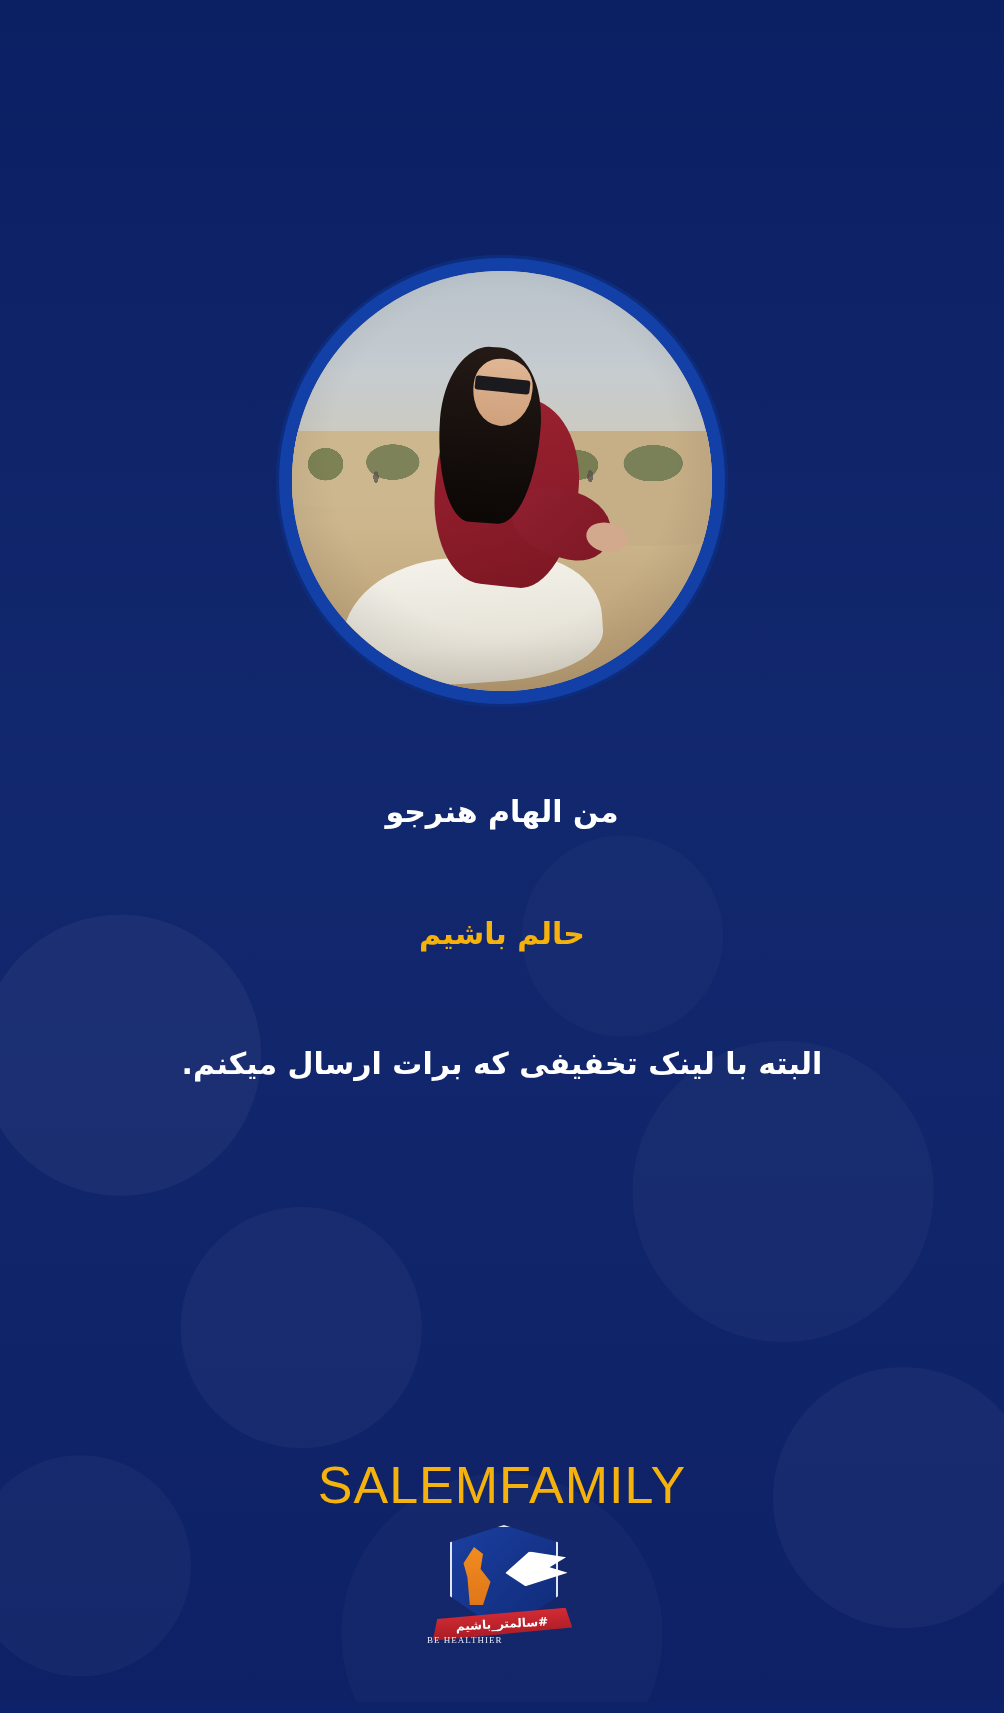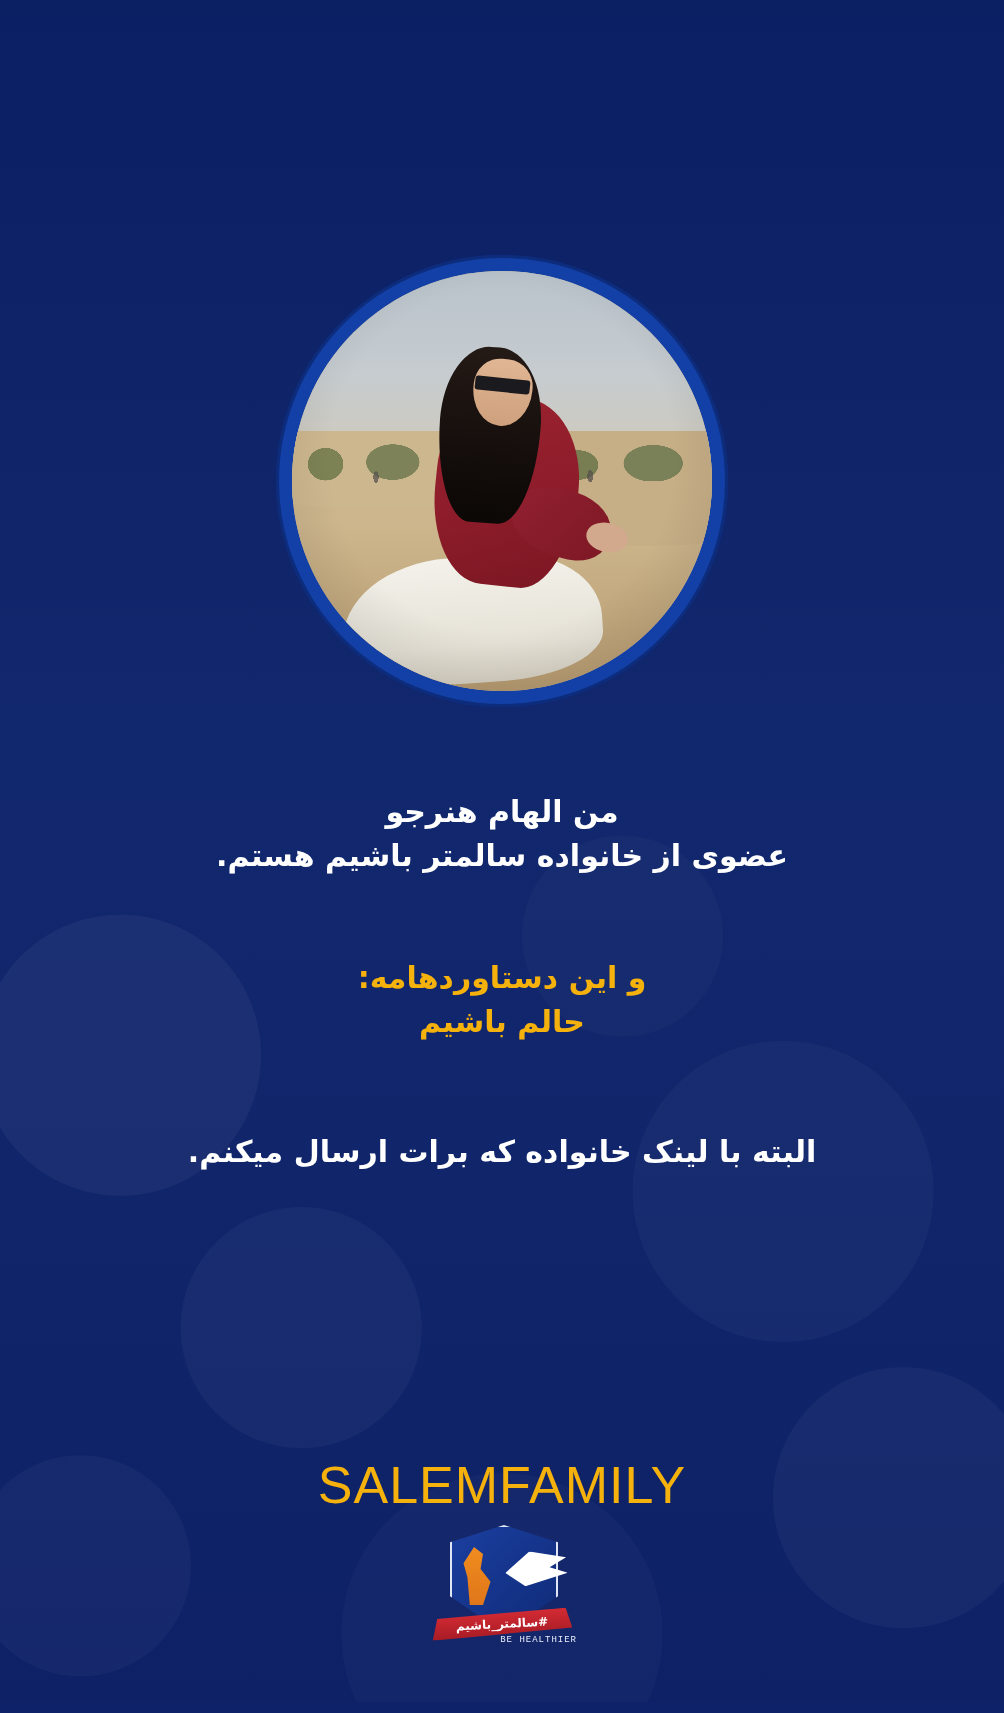--- a/index.html
+++ b/index.html
@@ -251,25 +251,25 @@
     align-items: center;
     justify-content: center;
     transform: rotate(-3deg);
     letter-spacing: .5px;
   }
   .logo-sub {
     position: absolute;
     left: 50%; top: 110px;
     width: 150px;
     margin-left: -75px;
-    text-align: right;
+    text-align: left;
     color: #e9eefb;
     font-size: 9px;
     letter-spacing: 1px;
-    font-family: Liberation Mono, monospace;
+    font-family: Liberation Serif, serif;
   }
 </style>
 </head>
 <body>
 
 <div class="poster">
 
   <div class="medallion">
     <div class="brush-ring"></div>
     <div class="brush-ring b2"></div>
@@ -286,30 +286,28 @@
       <div class="ph-hand"></div>
       <div class="ph-hair"></div>
       <div class="ph-face"></div>
       <div class="ph-glasses"></div>
       <div class="ph-shade"></div>
     </div>
   </div>
 
   <div class="text-area">
     <div class="line">من الهام هنرجو</div>
-    <div class="line">عضوی از خانواده سالمتر باشیم هستم.</div>
 
     <div class="gap-lg"></div>
 
-    <div class="line gold">و این دستاوردهامه:</div>
     <div class="line gold">حالم باشیم</div>
 
     <div class="gap-md"></div>
 
-    <div class="line">البته با لینک خانواده که برات ارسال میکنم.</div>
+    <div class="line">البته با لینک تخفیفی که برات ارسال میکنم.</div>
   </div>
 
   <div class="brandname">SALEMFAMILY</div>
 
   <div class="logo">
     <div class="logo-shield"></div>
     <div class="logo-figure"></div>
     <div class="logo-wing"></div>
     <div class="logo-band">#سالمتر_باشیم</div>
     <div class="logo-sub">BE HEALTHIER</div>

